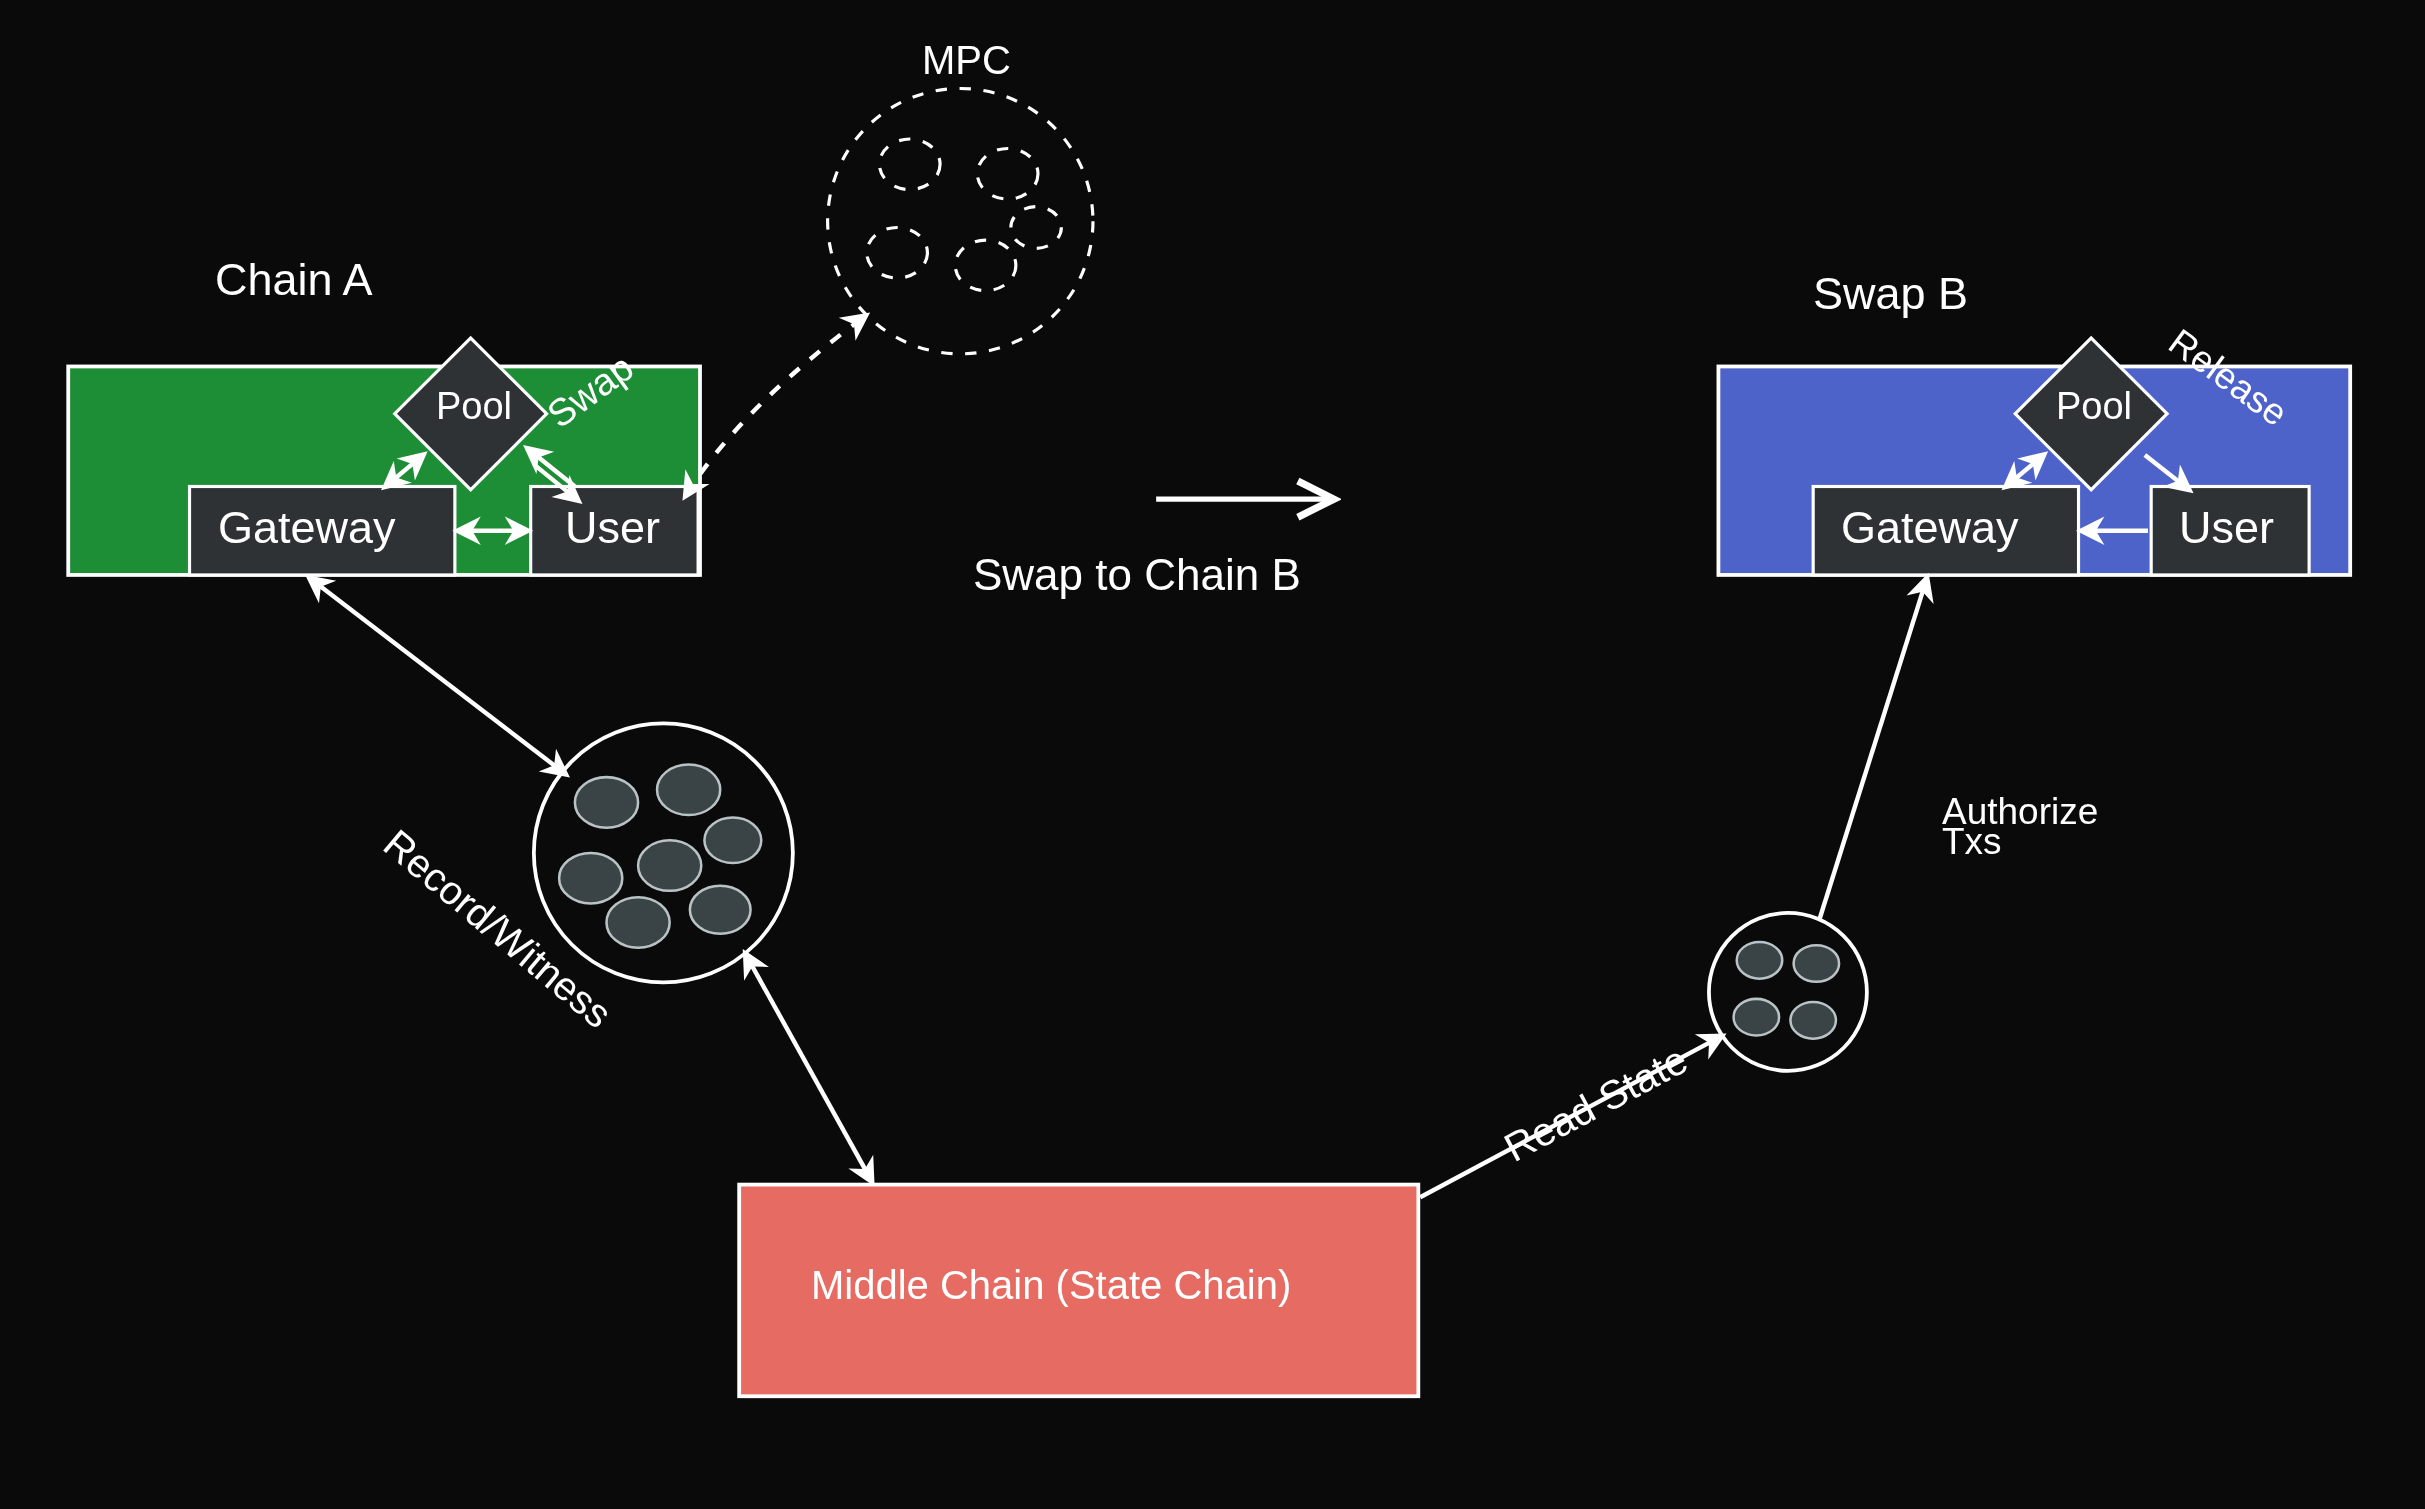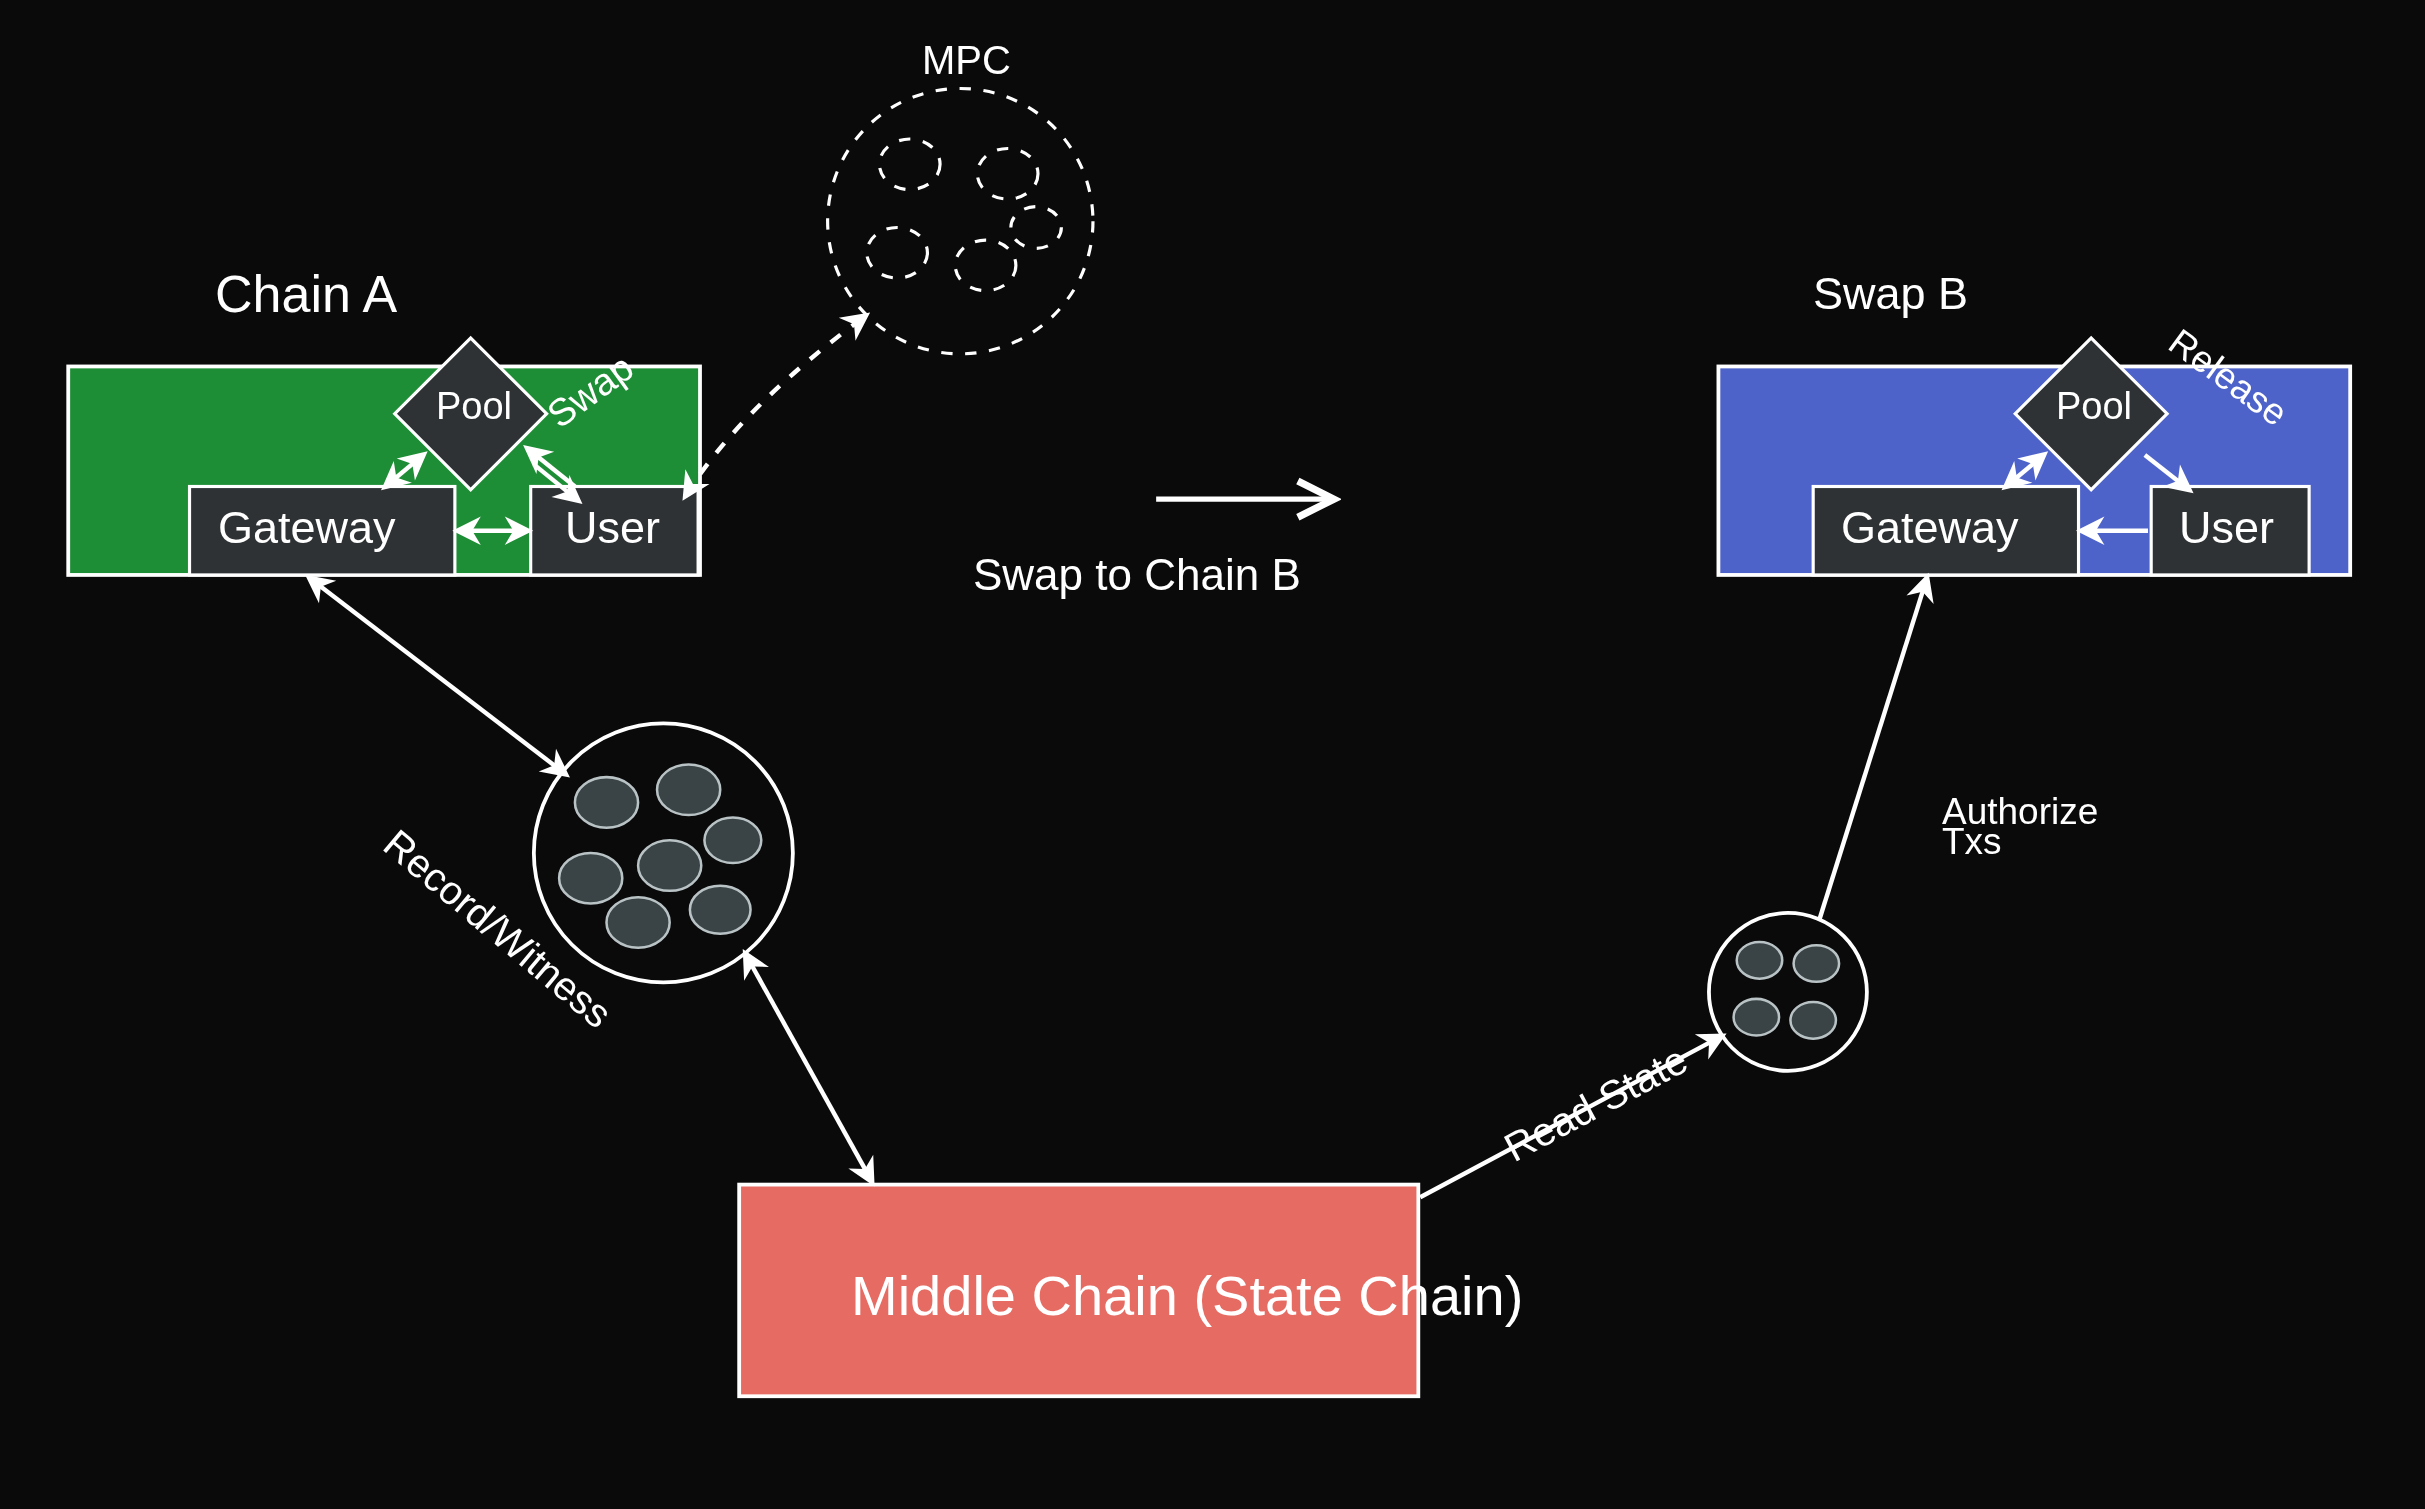--- a/index.html
+++ b/index.html
@@ -145,21 +145,21 @@
       <path d="M3400,840 L3295,840" marker-end="url(#arrow)"></path>
 
       <path d="M3175,770 L3235,720" marker-start="url(#arrow)" marker-end="url(#arrow)"></path>
 
       <path d="M3395,720 L3465,775" marker-end="url(#arrow)"></path>
 
       <path d="M1830,790 L2100,790" stroke-width="8" marker-end="url(#arrowOpen)"></path>
     </g>
   </svg>
 
-  <div class="label" style="left:215px; top:264px; font-size:52px;">Chain A</div>
+  <div class="label" style="left:215px; top:254px; font-size:45px;">Chain A</div>
   <div class="label" style="left:1813px; top:268px; font-size:45px;">Swap B</div>
   <div class="label" style="left:922px; top:38px; font-size:40px;">MPC</div>
 
   <div class="label" style="left:436px; top:385px; font-size:38px;">Pool</div>
   <div class="label" style="left:2056px; top:385px; font-size:38px;">Pool</div>
 
   <div class="label" style="left:543px; top:370px; font-size:38px; transform:rotate(-36deg);">Swap</div>
   <div class="label" style="left:2160px; top:357px; font-size:37px; transform:rotate(36deg);">Release</div>
 
   <div class="label" style="left:218px; top:502px; font-size:45px;">Gateway</div>
@@ -169,16 +169,16 @@
 
   <div class="label" style="left:973px; top:550px; font-size:44px;">Swap to Chain B</div>
 
   <div class="label" style="left:404px; top:821px; font-size:40px; transform:rotate(40deg); transform-origin:left top;">Record/Witness</div>
 
   <div class="label" style="left:1942px; top:774px; font-size:37px;margin-top:17px;">Authorize</div>
   <div class="label" style="left:1942px; top:821px; font-size:37px;">Txs</div>
 
   <div class="label" style="left:1497px; top:1131px; font-size:40px; transform:rotate(-28deg); transform-origin:left top;">Read State</div>
 
-  <div class="label" style="left:851px; top:1263px; font-size:56px;">Middle Chain (State Chain)</div>
+  <div class="label" style="left:811px; top:1263px; font-size:40px;">Middle Chain (State Chain)</div>
 
 </div>
 
 
 </body></html>

